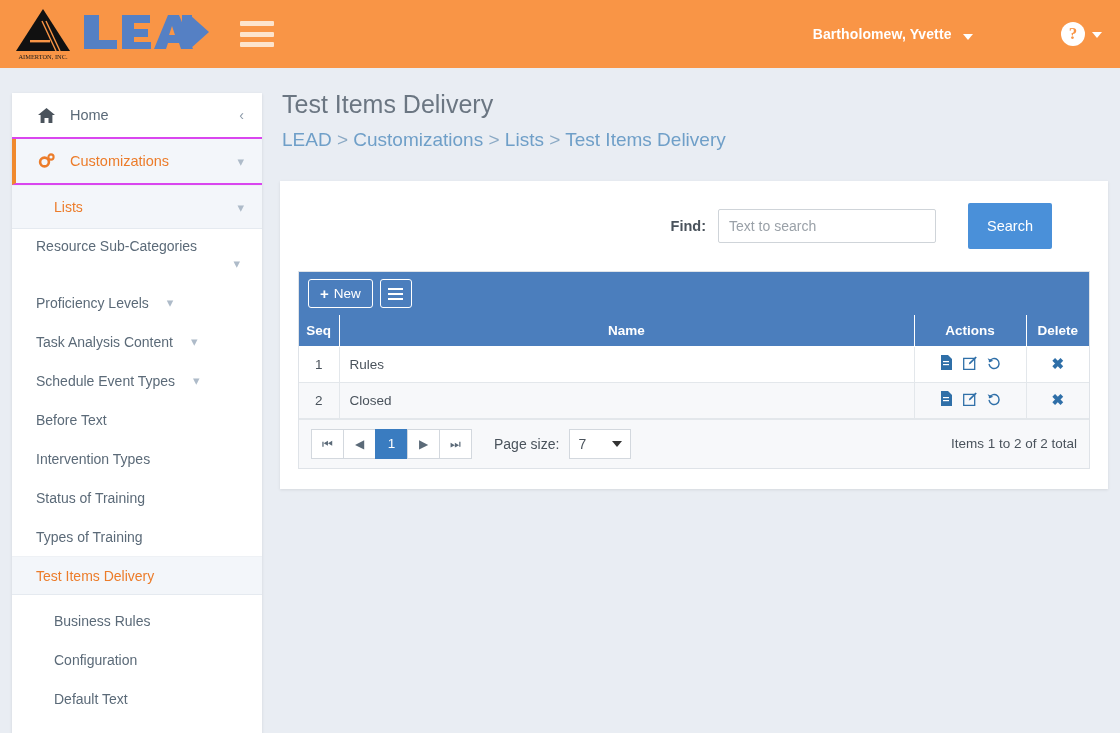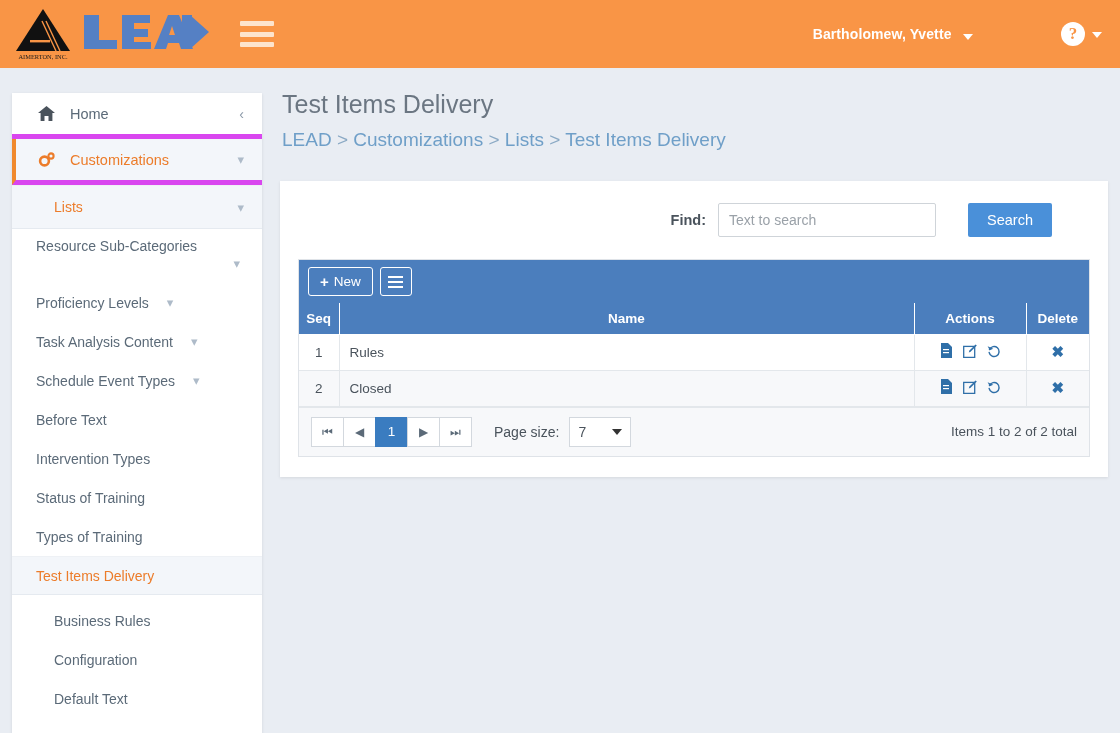--- a/index.html
+++ b/index.html
@@ -100,21 +100,21 @@
   }
   .nav-row {
     display: flex;
     align-items: center;
     height: 46px;
     padding: 0 18px 0 0;
     font-size: 14.5px;
     color: #5b6a78;
     position: relative;
     cursor: pointer;
-    border-bottom: 5px solid #d946ef;
+    border-bottom: 2px solid #d946ef;
   }
   .nav-row.lvl0 { padding-left: 26px; }
   .nav-row.active-parent {
     background: #f3f6fa;
     color: #ec7c2a;
     border-left: 4px solid #f0892c;
     padding-left: 22px;
   }
   .nav-row .nm { flex: 1; }
   .nav-icon {
@@ -220,21 +220,21 @@
     font-family: "Liberation Sans", sans-serif;
     border-radius: 2px;
     background: #fff;
   }
   .find-input::placeholder { color: #9aa1a8; }
   .search-btn {
     margin-left: 32px;
     background: #4a90d9;
     color: #fff;
     border: none;
-    height: 34px;
+    height: 46px;
     padding: 0 19px;
     font-size: 14.5px;
     border-radius: 2px;
     cursor: pointer;
     font-family: "Liberation Sans", sans-serif;
   }
 
   
   .grid { border: 1px solid #dfe3e8; }
   .grid-toolbar {

